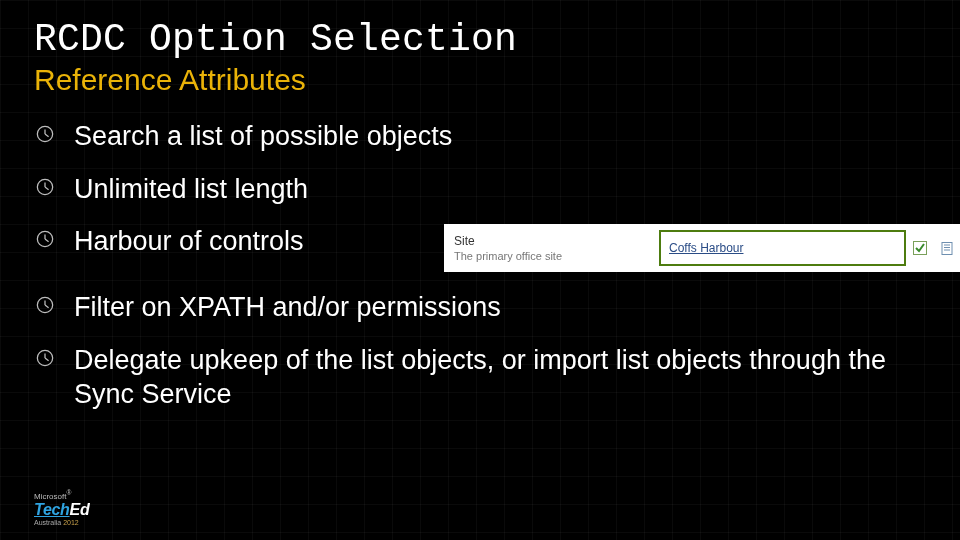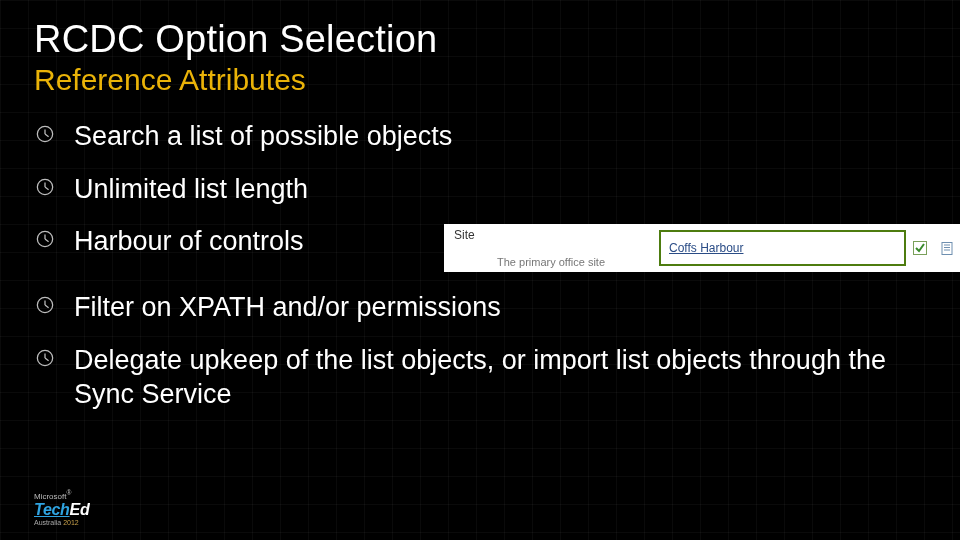--- a/index.html
+++ b/index.html
@@ -18,20 +18,21 @@
     position: relative;
     width: 960px;
     height: 540px;
     padding: 18px 34px 0 34px;
   }
   .title {
     font-size: 38px;
     font-weight: 300;
     color: #fff;
     letter-spacing: 0.2px;
+    font-family: Liberation Mono, monospace;
   }
   .subtitle {
     font-size: 30px;
     font-weight: 400;
     color: #eab308;
     margin-top: 2px;
   }
   .bullets {
     margin-top: 22px;
   }
@@ -67,31 +68,30 @@
     color: #333;
     font-family: "Segoe UI", Tahoma, Arial, sans-serif;
     display: flex;
     align-items: stretch;
     padding: 4px 8px 4px 10px;
   }
   .form-left {
     flex: 0 0 205px;
     display: flex;
     flex-direction: column;
-    justify-content: space-between;
+    justify-content: center;
     gap: 2px;
   }
   .form-label {
     font-size: 12px;
     color: #333;
   }
   .form-desc {
     font-size: 11px;
     color: #777;
-    margin-left: 43px;
   }
   .form-value-box {
     flex: 1 1 auto;
     border: 2px solid #4d7c0f;
     margin: 2px 6px 2px 0;
     display: flex;
     align-items: center;
     padding: 0 8px;
     font-size: 12px;
     color: #2a4c86;

